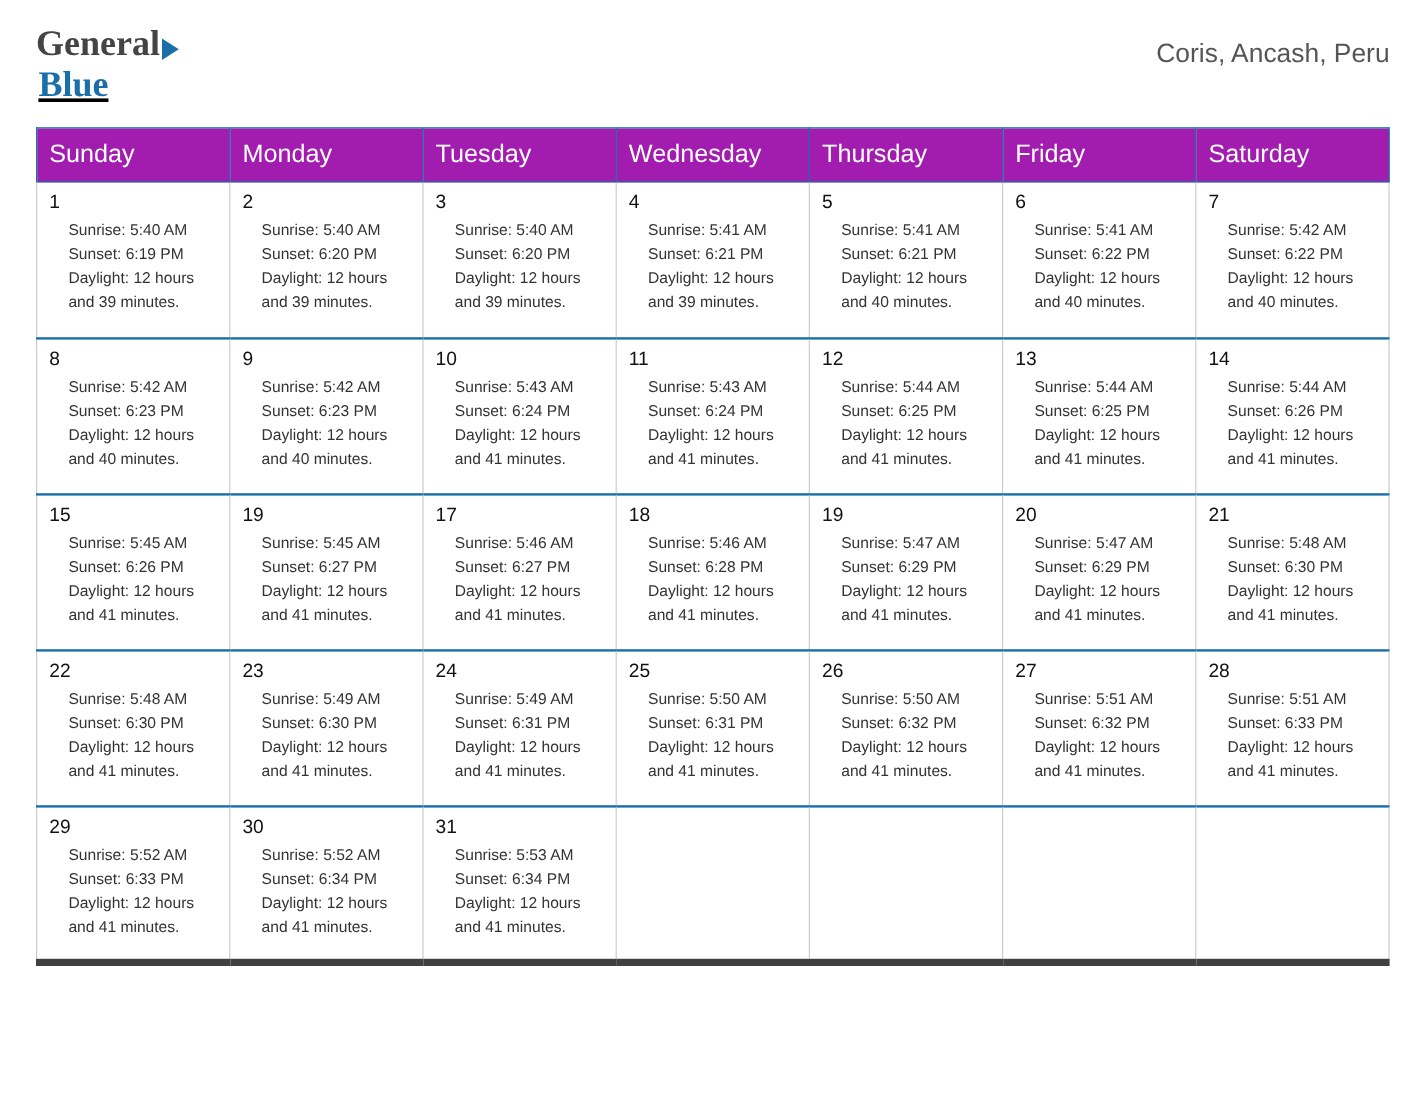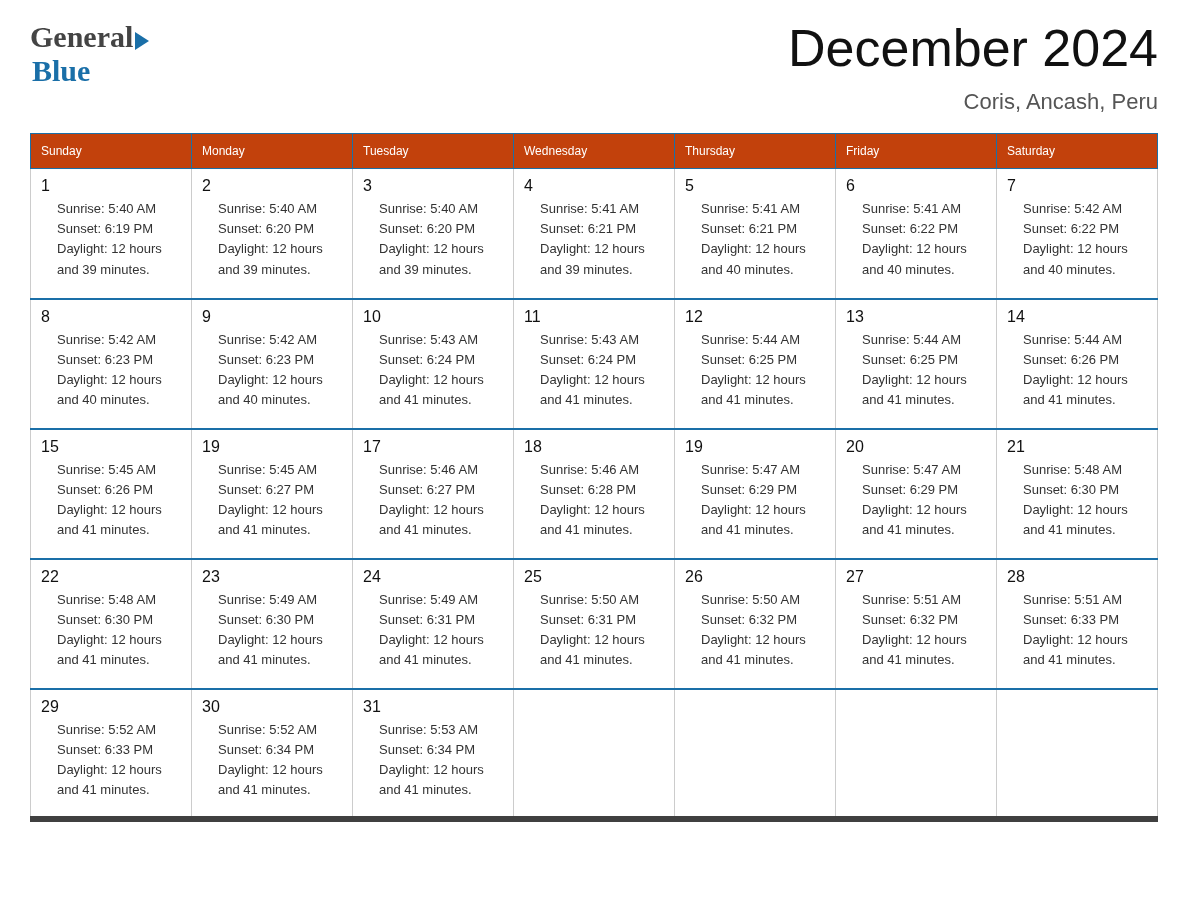--- a/index.html
+++ b/index.html
@@ -34,23 +34,23 @@
       font-size: 22px;
       color: #555;
       margin-top: 12px;
     }
     .calendar {
       width: 100%;
       border-collapse: collapse;
       table-layout: fixed;
     }
     .calendar thead tr th {
-      background: #c2410c;
+      background: #a21caf;
       color: #fff;
-      font-size: 12px;
+      font-size: 21px;
       font-weight: normal;
       padding: 10px 10px;
       text-align: left;
       border: 1px solid #1a6fa8;
     }
     .calendar tbody tr td {
       vertical-align: top;
       border: 1px solid #ccc;
       border-bottom: 2px solid #1a6fa8;
       padding: 8px 10px 12px 10px;
@@ -94,20 +94,21 @@
       height: 0;
       border-left: 14px solid #1a6fa8;
       border-top: 9px solid transparent;
       border-bottom: 9px solid transparent;
       vertical-align: middle;
       margin: 0 2px 4px 2px;
     }
     .logo-second-line {
       display: flex;
       margin-left: 2px;
+      text-decoration: underline;
     }
     .logo-blue-text {
       font-size: 30px;
       font-weight: bold;
       color: #1a6fa8;
       font-family: Georgia, serif;
     }
   </style>
 </head>
 <body>
@@ -116,21 +117,20 @@
   <div class="logo">
     <div class="logo-text-wrap">
       <span class="logo-g">General</span>
       <span class="logo-triangle"></span>
     </div>
     <div class="logo-second-line">
       <span class="logo-blue-text">Blue</span>
     </div>
   </div>
   <div class="title-block">
-    <div class="title-month">December 2024</div>
     <div class="title-location">Coris, Ancash, Peru</div>
   </div>
 </div>
 
 <table class="calendar">
   <thead>
     <tr>
       <th>Sunday</th>
       <th>Monday</th>
       <th>Tuesday</th>

